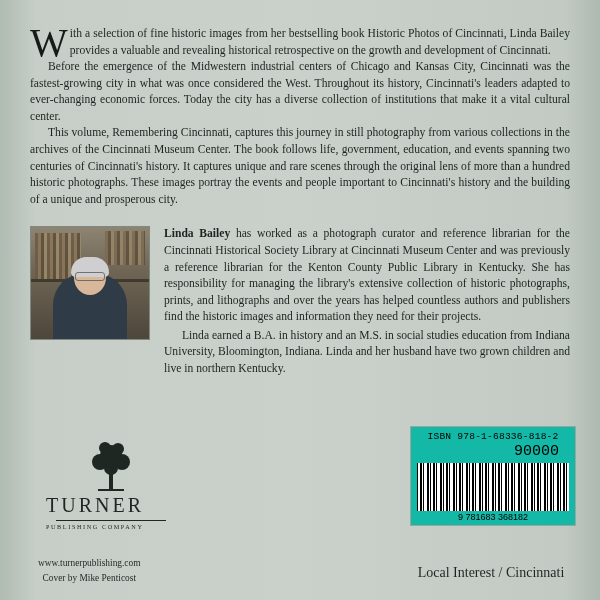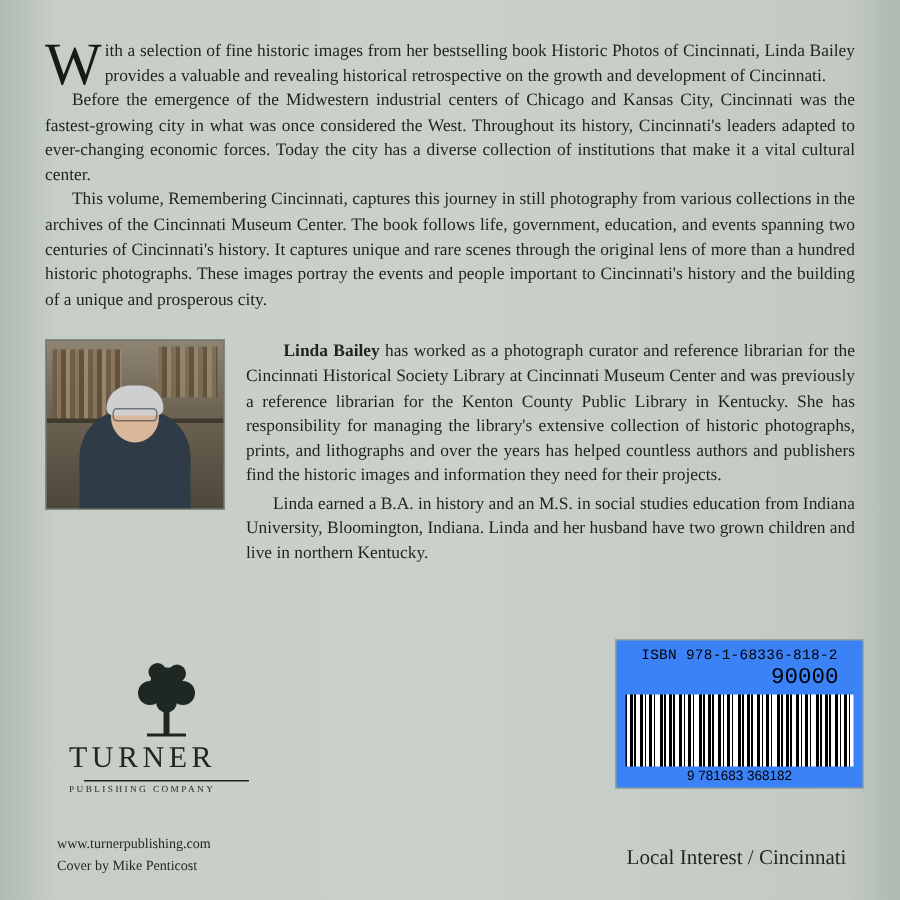--- a/index.html
+++ b/index.html
@@ -156,21 +156,21 @@
 
   .author-text {
     flex: 1;
     font-size: 11.6px;
     line-height: 1.43;
     color: #1d2420;
     text-align: justify;
   }
   .author-text p { margin: 0; }
   .author-text p.indent { text-indent: 18px; margin-top: 2px; }
-  .author-name { font-weight: bold; margin-left: 25px; }
+  .author-name { font-weight: bold; }
 
   
   .bottom {
     position: absolute;
     left: 0;
     right: 0;
     bottom: 0;
     height: 166px;
   }
   .logo-box {
@@ -198,29 +198,30 @@
     background: #1f2723;
     margin: 3px 10px 0 10px;
   }
   .site-lines {
     position: absolute;
     left: 38px;
     bottom: 14px;
     font-size: 9.4px;
     line-height: 1.6;
     color: #1f2723;
+    text-align: center;
   }
 
   
   .isbn-block {
     position: absolute;
     right: 24px;
     top: -8px;
     width: 166px;
-    background: #3b82f6;
+    background: #14b8a6;
     border: 1px solid #9aa59c;
     padding: 4px 6px 3px 6px;
     box-sizing: border-box;
   }
   .isbn-line {
     font-family: "Liberation Mono", monospace;
     font-size: 9.6px;
     letter-spacing: .2px;
     color: #000;
     text-align: center;

